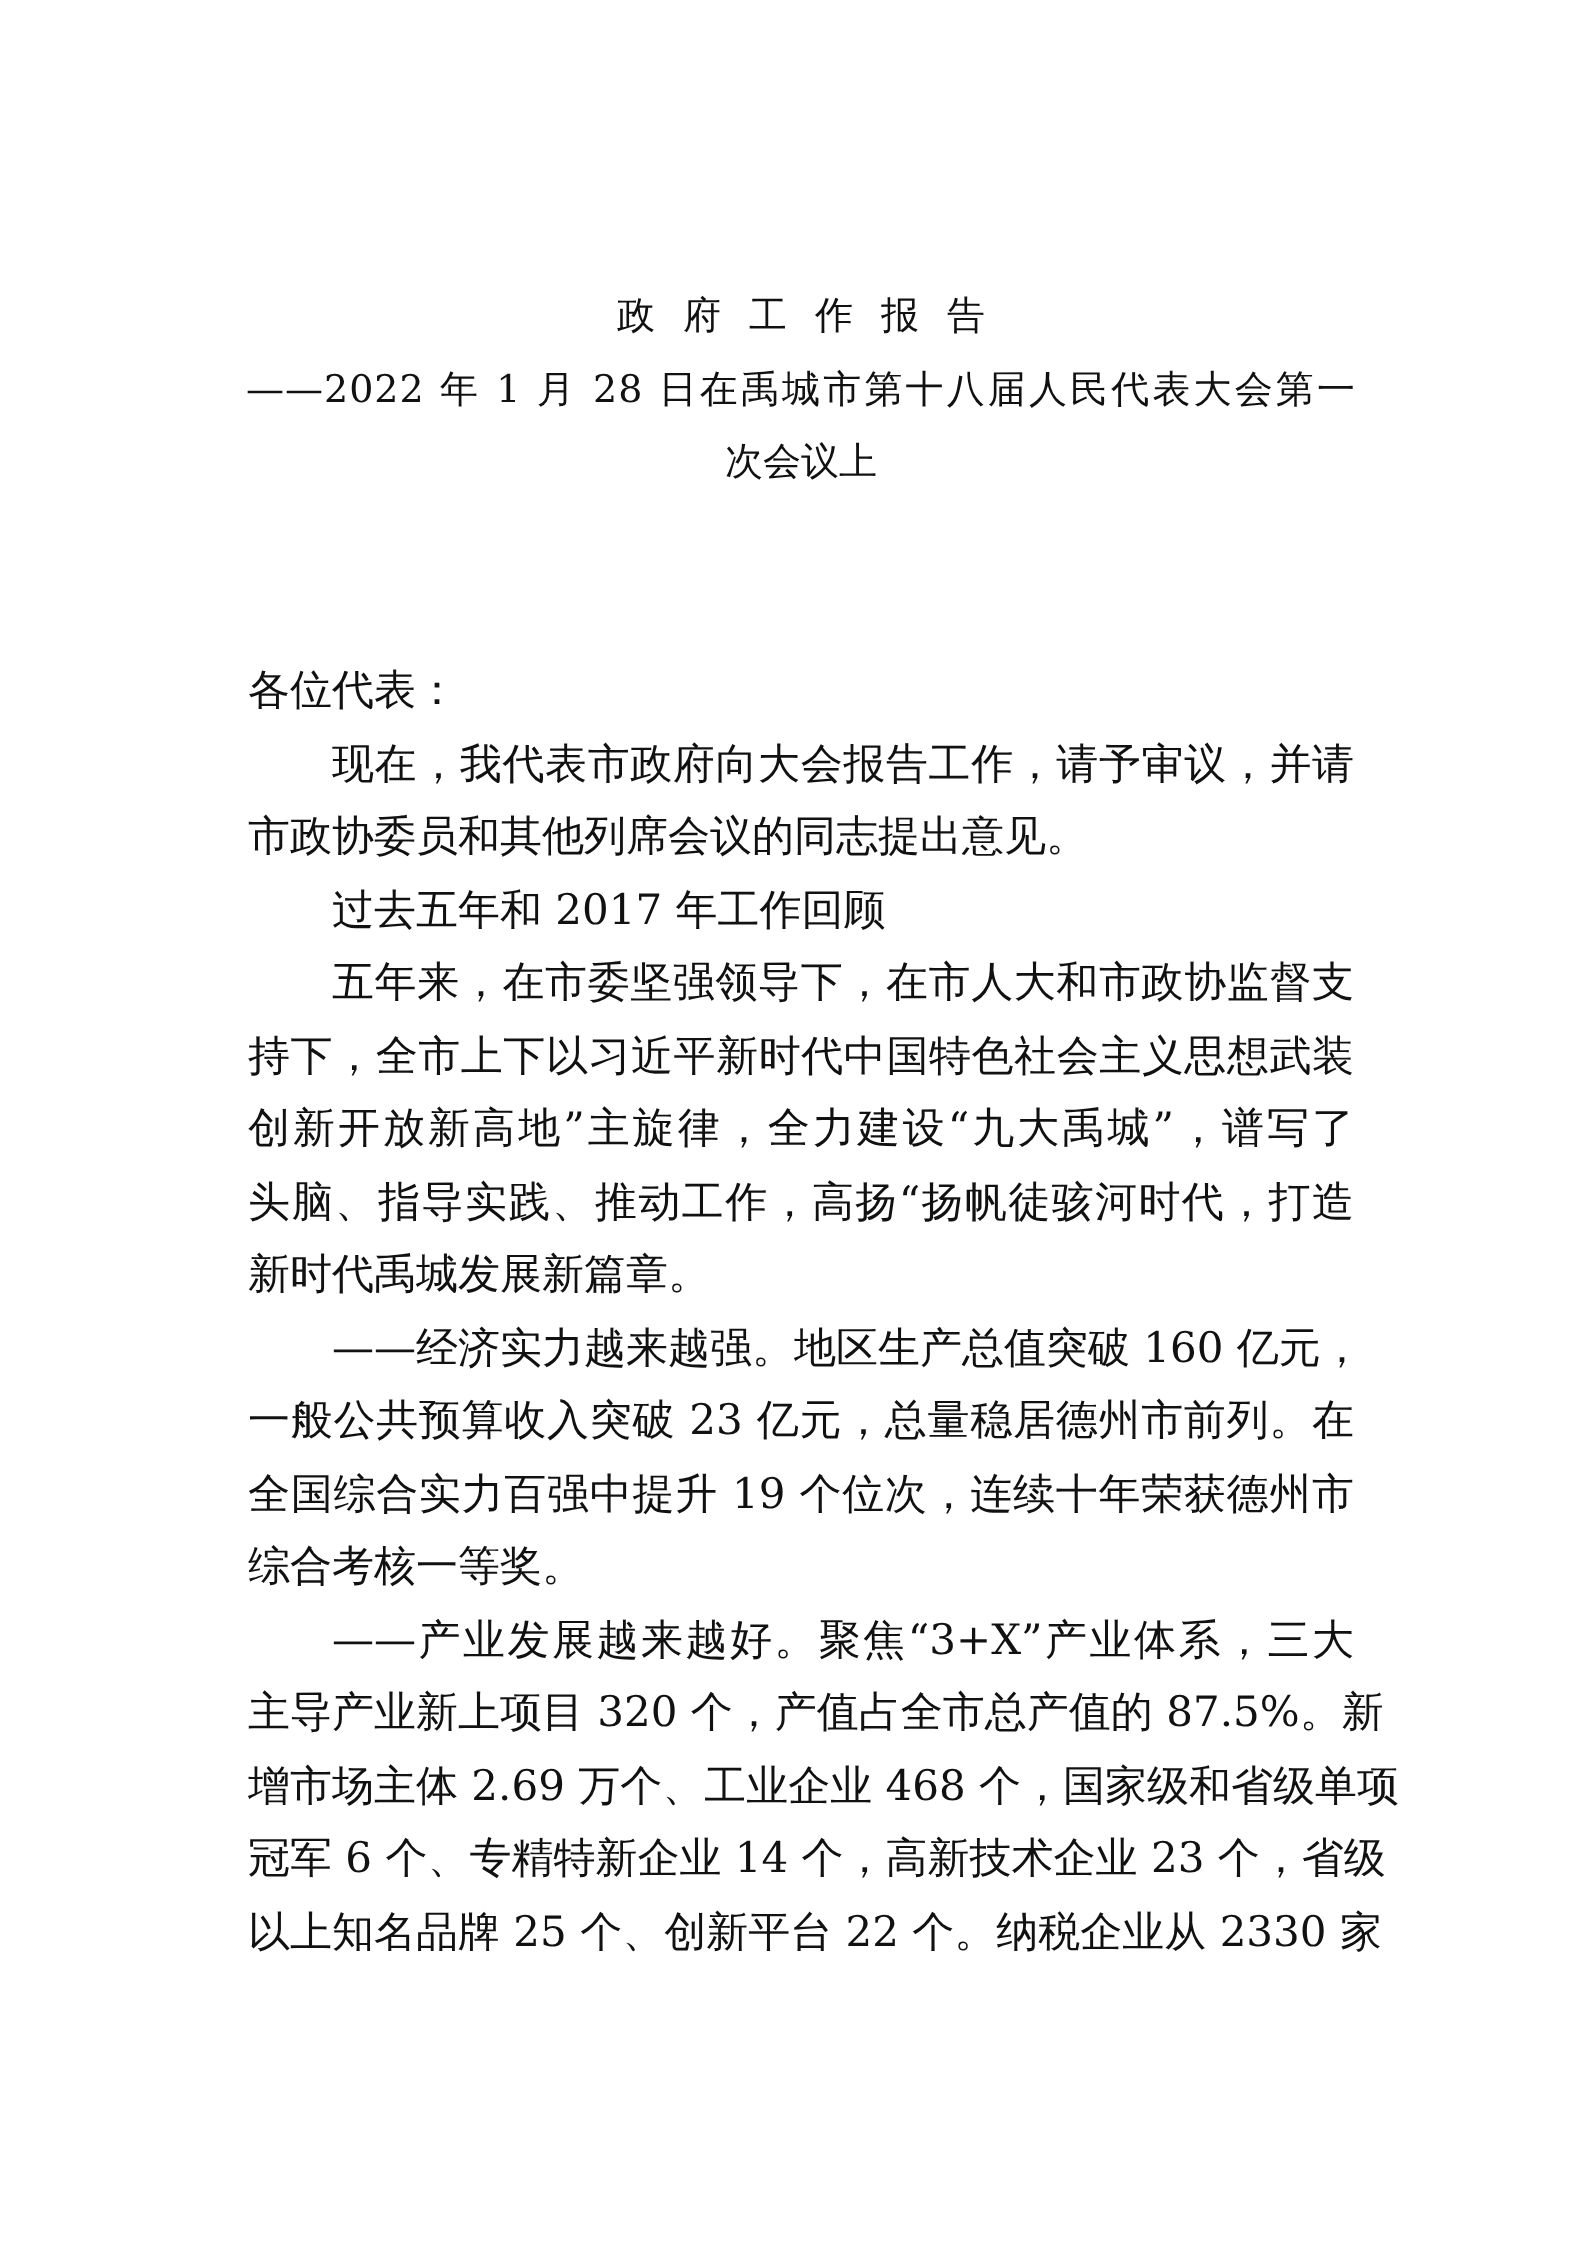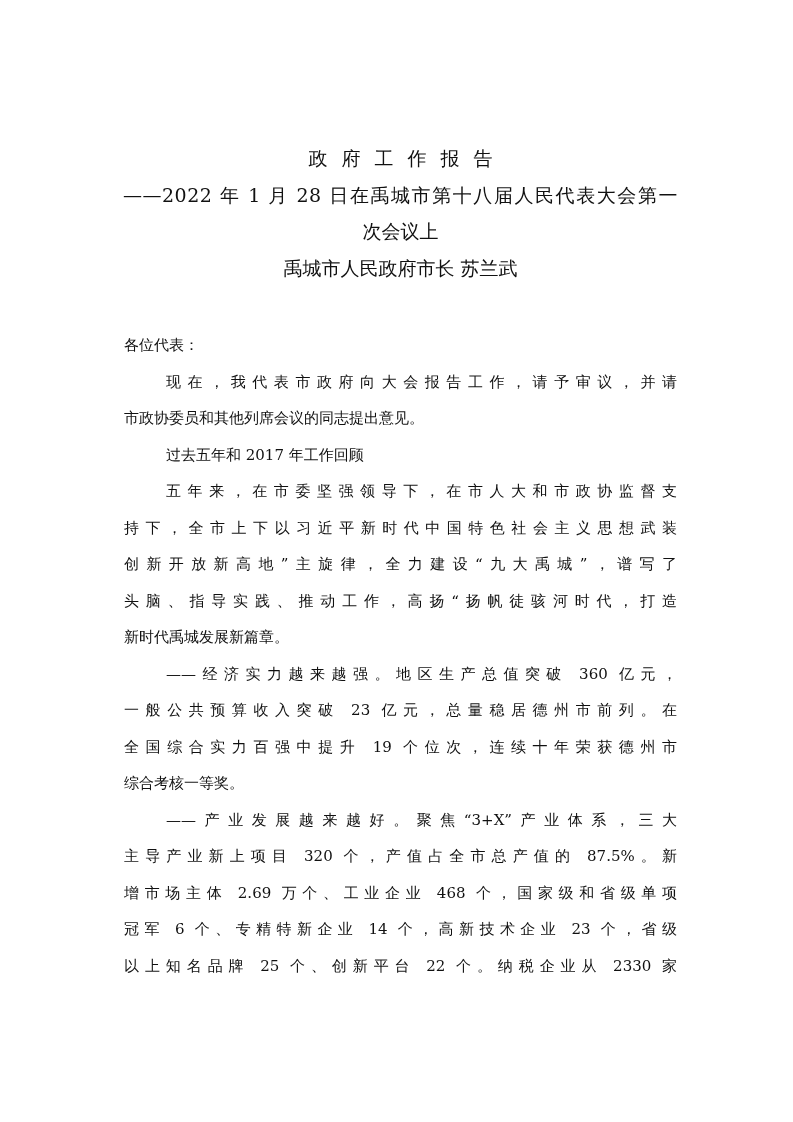--- a/index.html
+++ b/index.html
@@ -3,34 +3,33 @@
 <meta charset="utf-8">
 <style>
   html, body { margin: 0; padding: 0; background: #ffffff; }
   body { width: 793px; height: 1122px; position: relative; overflow: hidden; font-family: "DejaVu Serif", "Liberation Serif", serif; color: #111; }
   .page { position: absolute; left: 4px; top: 0; width: 793px; height: 1122px; background: #fff; }
   .header { position: absolute; left: 119px; width: 555px; top: 140px; text-align: center; }
   .header .line { font-size: 19px; line-height: 36.7px; height: 36.7px; white-space: nowrap; }
   .header .title { letter-spacing: 14px; padding-left: 14px; }
   .header .subtitle { letter-spacing: 0.5px; text-align: justify; text-align-last: justify; }
   .body { position: absolute; left: 120px; width: 553px; top: 327px; }
-  .body p { margin: 0; font-size: 15px; line-height: 36.5px; text-align: justify; text-align-last: left; }
+  .body p { margin: 0; font-size: 21px; line-height: 36.5px; text-align: justify; text-align-last: left; }
   .body p .ln { display: block; text-align: justify; text-align-last: justify; white-space: nowrap; }
   .body p .ln.last { text-align-last: left; }
   .body p .ln.first { padding-left: 42px; }
 </style>
 </head>
 <body>
 
 <div class="page">
   <div class="header">
     <div class="line title">政府工作报告</div>
     <div class="line subtitle">——2022 年 1 月 28 日在禹城市第十八届人民代表大会第一</div>
     <div class="line">次会议上</div>
-    <div class="line">禹城市人民政府市长 苏兰武</div>
   </div>
 
   <div class="body">
     <p>
       <span class="ln last">各位代表：</span>
     </p>
 
     <p>
       <span class="ln first">现在，我代表市政府向大会报告工作，请予审议，并请</span>
       <span class="ln last">市政协委员和其他列席会议的同志提出意见。</span>
@@ -42,21 +41,21 @@
 
     <p>
       <span class="ln first">五年来，在市委坚强领导下，在市人大和市政协监督支</span>
       <span class="ln">持下，全市上下以习近平新时代中国特色社会主义思想武装</span>
       <span class="ln">创新开放新高地”主旋律，全力建设“九大禹城”，谱写了</span>
       <span class="ln">头脑、指导实践、推动工作，高扬“扬帆徒骇河时代，打造</span>
       <span class="ln last">新时代禹城发展新篇章。</span>
     </p>
 
     <p>
-      <span class="ln first">——经济实力越来越强。地区生产总值突破 360 亿元，</span>
+      <span class="ln first">——经济实力越来越强。地区生产总值突破 160 亿元，</span>
       <span class="ln">一般公共预算收入突破 23 亿元，总量稳居德州市前列。在</span>
       <span class="ln">全国综合实力百强中提升 19 个位次，连续十年荣获德州市</span>
       <span class="ln last">综合考核一等奖。</span>
     </p>
 
     <p>
       <span class="ln first">——产业发展越来越好。聚焦“3+X”产业体系，三大</span>
       <span class="ln">主导产业新上项目 320 个，产值占全市总产值的 87.5%。新</span>
       <span class="ln">增市场主体 2.69 万个、工业企业 468 个，国家级和省级单项</span>
       <span class="ln">冠军 6 个、专精特新企业 14 个，高新技术企业 23 个，省级</span>

